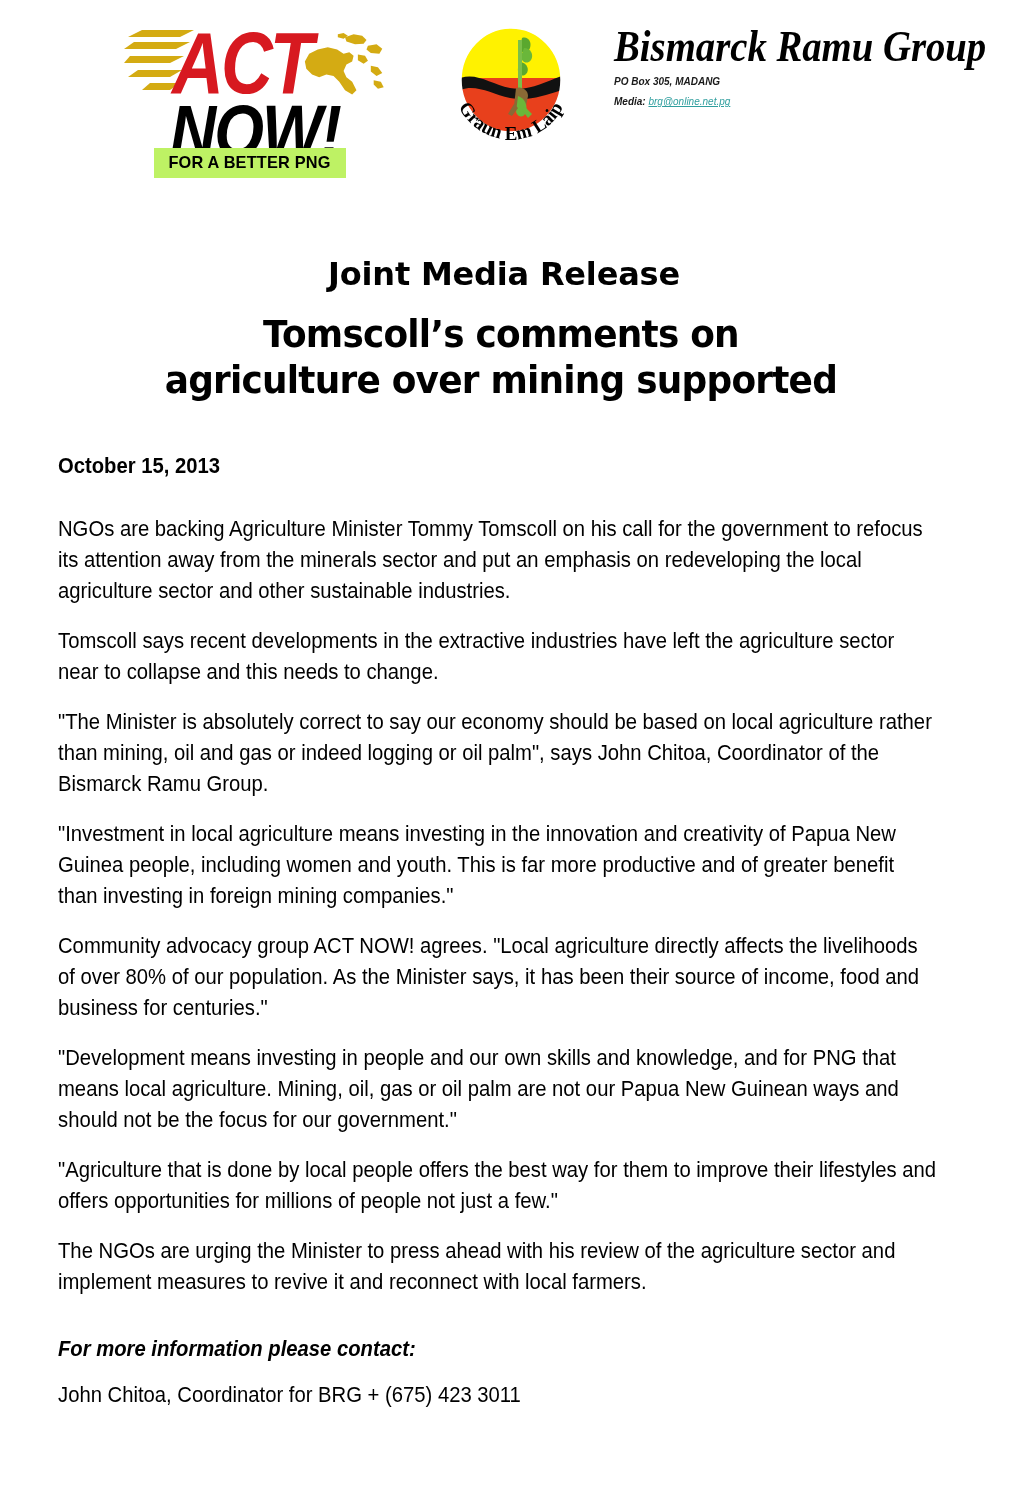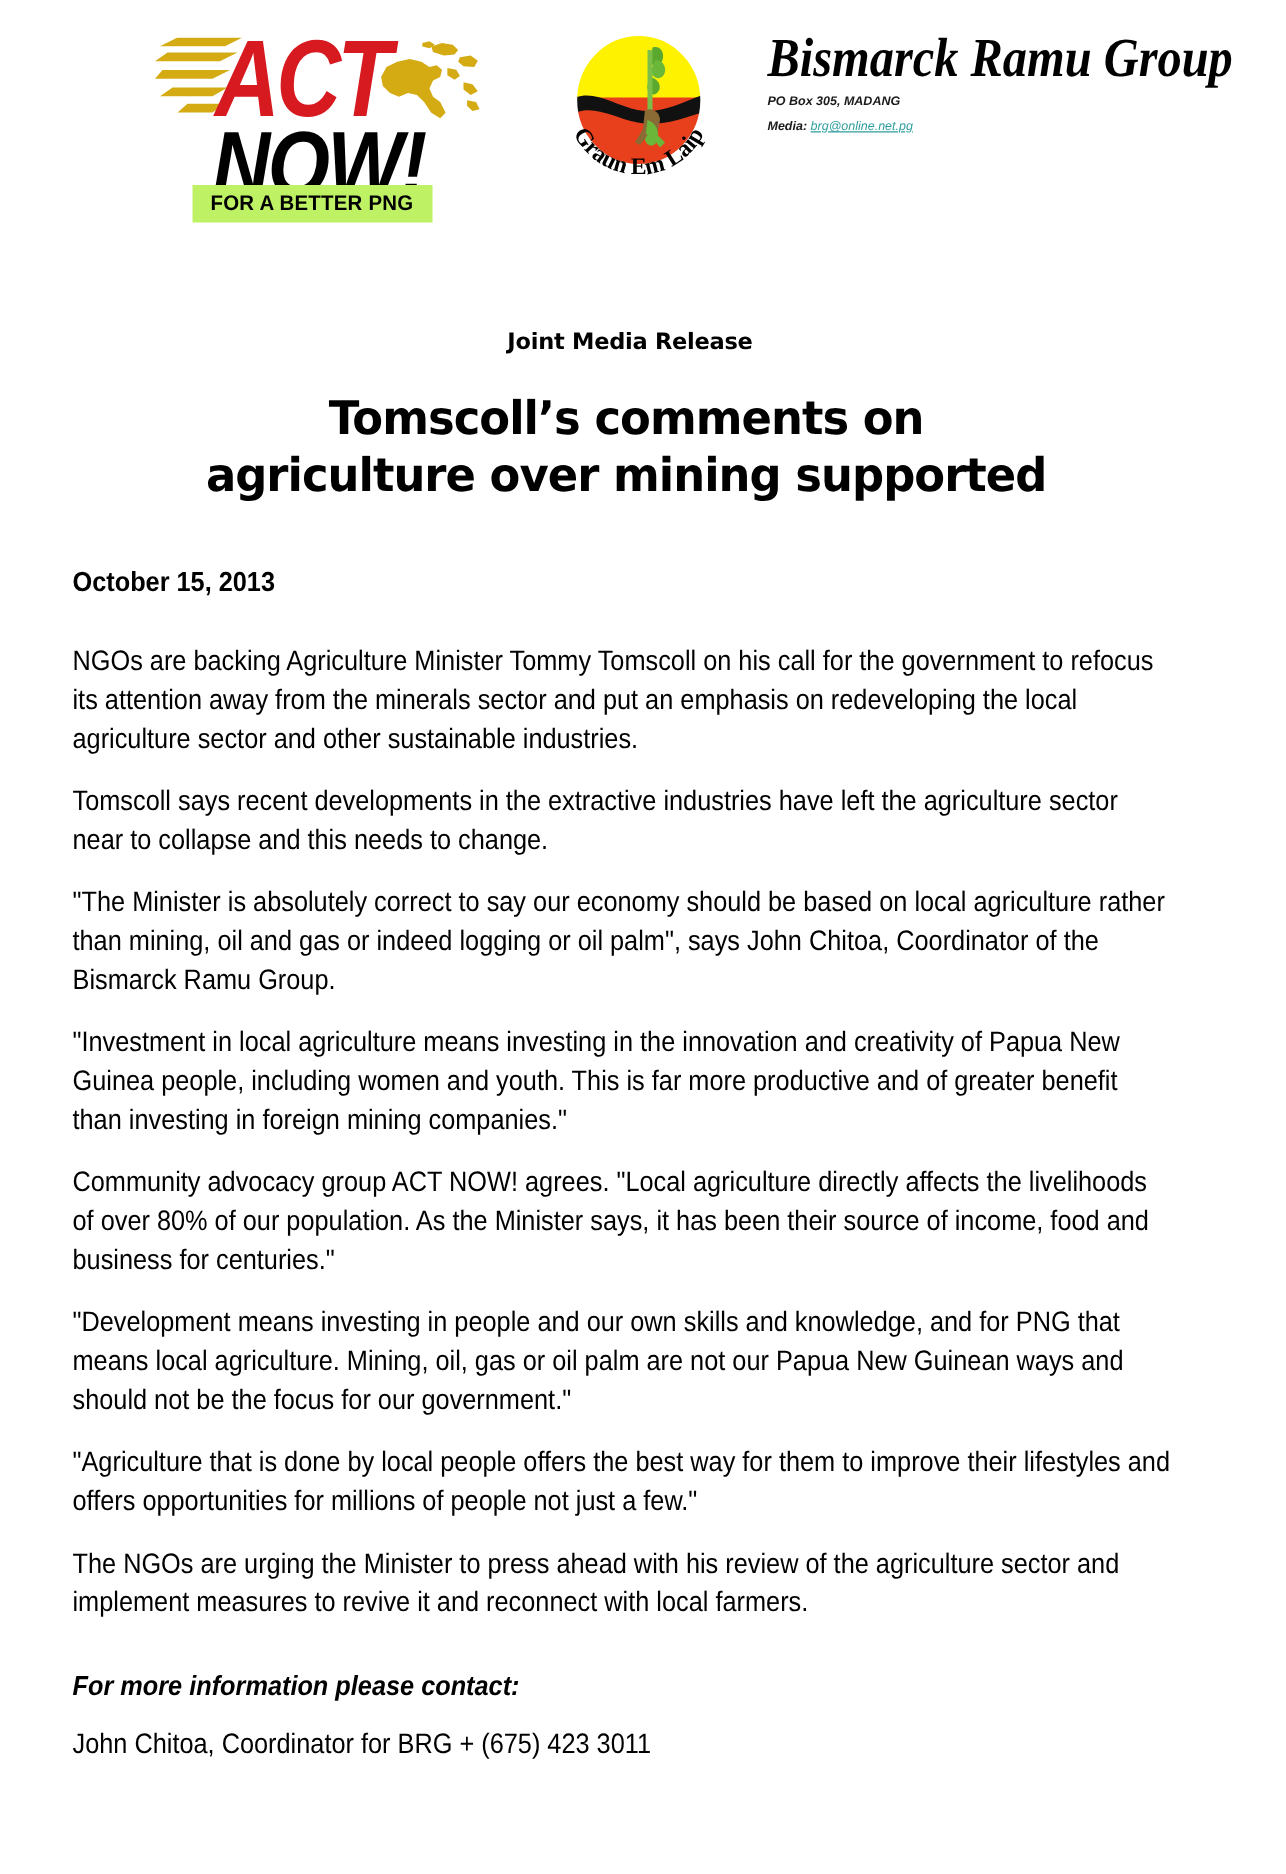--- a/index.html
+++ b/index.html
@@ -146,21 +146,21 @@
     position: absolute;
     left: 58px;
     top: 258px;
     width: 880px;
   }
 
   .kicker {
     text-align: center;
     font-family: "DejaVu Sans", sans-serif;
     font-weight: bold;
-    font-size: 18px;
+    font-size: 32px;
     line-height: 32px;
     letter-spacing: -0.2px;
     color: #000000;
     margin: 0 0 22px 0;
     padding-left: 12px;
   }
 
   .headline {
     text-align: center;
     font-family: "DejaVu Sans", sans-serif;

